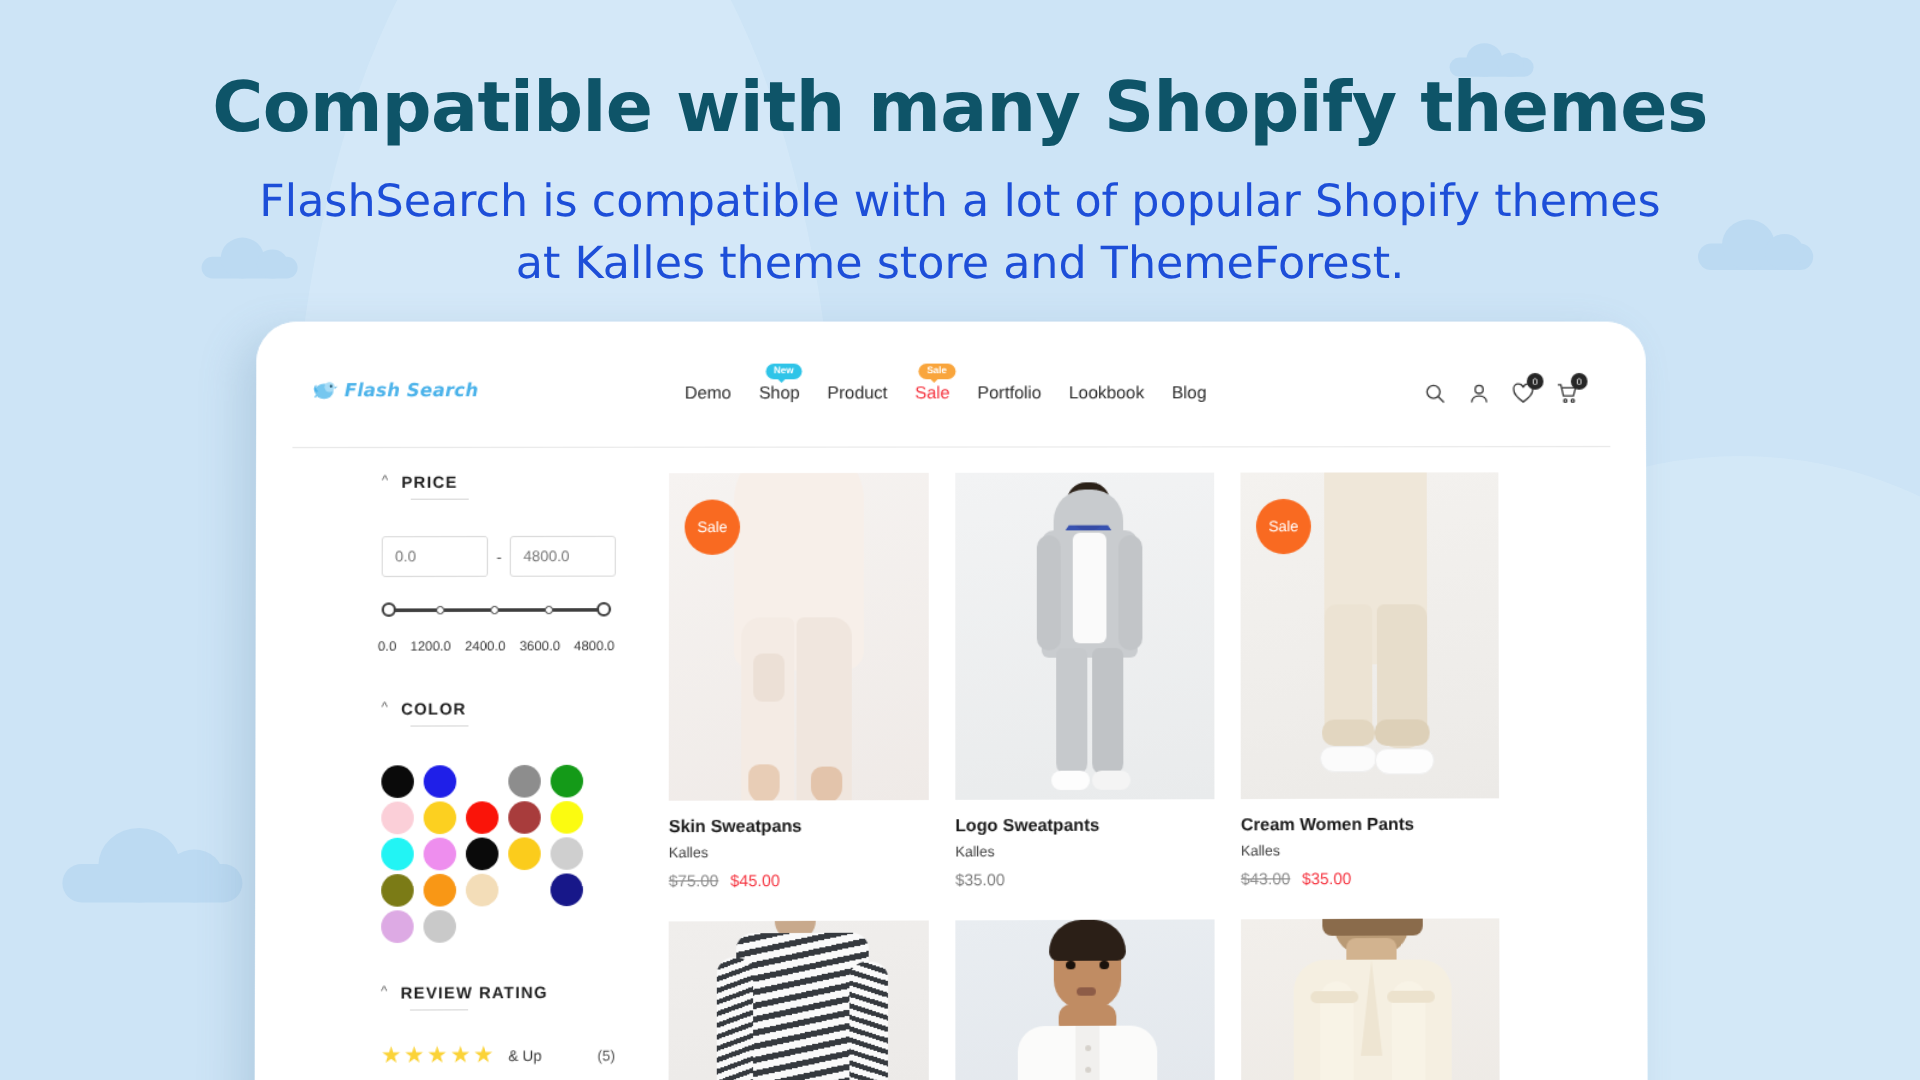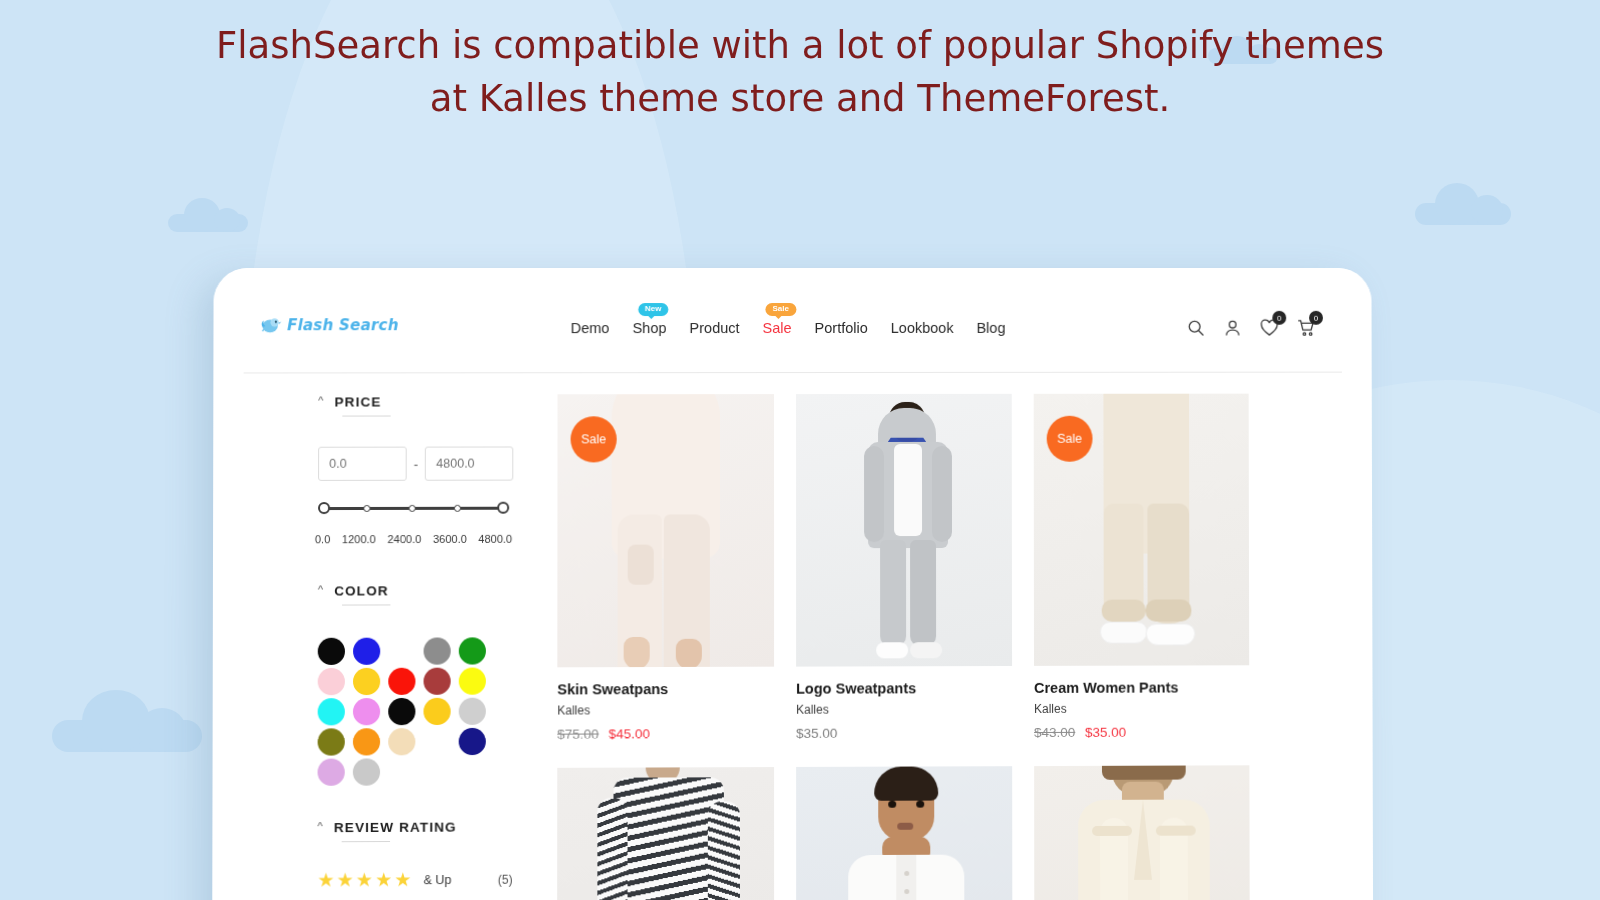--- a/index.html
+++ b/index.html
@@ -28,21 +28,21 @@
     font-size: 58px;
     letter-spacing: -0.5px;
     color: #0e5468;
     margin-top: 58px;
     line-height: 1.1;
   }
   .hero-sub {
     font-family: "DejaVu Sans", sans-serif;
     font-weight: 400;
     font-size: 37px;
-    color: #7f1d1d;
+    color: #1d4ed8;
     line-height: 1.42;
     margin-top: 20px;
   }
 
   
   .device {
     position: absolute;
     left: 216px;
     top: 268px;
     width: 1158px;
@@ -214,20 +214,21 @@
   <div style="position:absolute;left:56px;top:12px;width:32px;height:30px;background:#bcdaf2;border-radius:50%;"></div>
 </div>
 
 <div style="position:absolute;left:52px;top:690px;width:150px;height:62px;">
   <div style="position:absolute;left:0;top:30px;width:150px;height:32px;background:#bcdaf2;border-radius:20px;"></div>
   <div style="position:absolute;left:30px;top:0;width:68px;height:62px;background:#bcdaf2;border-radius:50%;"></div>
   <div style="position:absolute;left:86px;top:18px;width:48px;height:44px;background:#bcdaf2;border-radius:50%;"></div>
 </div>
 
 <div class="hero">
+  <h1 class="hero-title">Compatible with many Shopify themes</h1>
   <p class="hero-sub">
     <span>FlashSearch is compatible with a lot of popular Shopify themes</span><br>
     <span>at Kalles theme store and ThemeForest.</span>
   </p>
 </div>
 
 <div class="device">
 <div class="device-inner">
 
   <div class="store-header">

